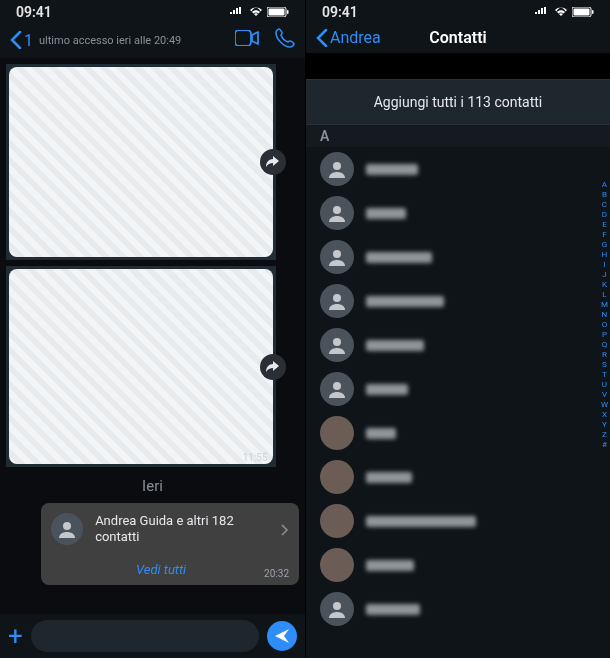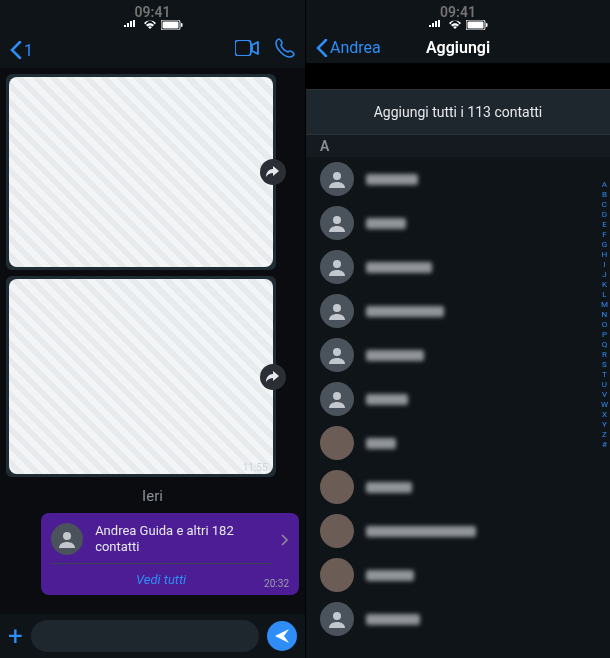--- a/index.html
+++ b/index.html
@@ -1,38 +1,38 @@
 <!DOCTYPE html>
 <html><head>
 <meta charset="utf-8">
 <style>
 * { margin: 0; padding: 0; box-sizing: border-box; font-family: -apple-system, BlinkMacSystemFont, "Segoe UI", Roboto, Helvetica, Arial, sans-serif; }
 body { background: #000; width: 610px; height: 658px; display: flex; overflow: hidden; }
 .screen { position: relative; height: 658px; background: #0f1419; overflow: hidden; display: flex; flex-direction: column; }
 .screen.left { width: 305px; }
 .screen.right { width: 305px; border-left: 1px solid #000; }
-.status-bar { display: flex; justify-content: flex-end; align-items: center; padding: 4px 16px 2px; color: #737373; font-size: 14px; font-weight: 600; flex-direction: column; }
+.status-bar { display: flex; justify-content: space-between; align-items: center; padding: 4px 16px 2px; color: #e5e5e5; font-size: 14px; font-weight: 600; }
 .status-icons { display: flex; gap: 4px; align-items: center; }
 .nav-bar { display: flex; align-items: center; padding: 6px 10px; color: #fff; }
 .back-btn { display: flex; align-items: center; color: #2e8df6; font-size: 16px; cursor: pointer; }
 .back-btn svg { margin-right: 2px; }
 .nav-title-block { flex: 1; margin-left: 6px; }
 .nav-title { font-size: 15px; font-weight: 600; color: #fff; }
 .nav-subtitle { font-size: 11px; color: #8a8f98; }
 .nav-actions { display: flex; gap: 16px; align-items: center; }
 .icon-btn { color: #2e8df6; cursor: pointer; }
 .chat-body { flex: 1; background: #0a0c0f; position: relative; overflow: hidden; padding: 6px 6px 0 6px; display: flex; flex-direction: column; }
-.img-msg { position: relative; background: #1f2c34; border-radius: 6px; padding: 3px; align-self: flex-start; margin-bottom: 6px; width: 92%; }
+.img-msg { position: relative; background: #1f2c34; border-radius: 0; padding: 3px; align-self: flex-start; margin-bottom: 6px; width: 92%; }
 .img-placeholder { background: repeating-linear-gradient(45deg,#f2f4f6,#f2f4f6 6px,#e8ebee 6px,#e8ebee 12px); border-radius: 8px; }
 .img-placeholder.top { height: 190px; }
 .img-placeholder.bottom { height: 195px; }
 .forward-bubble { position: absolute; right: -10px; top: 50%; transform: translateY(-50%); width: 26px; height: 26px; border-radius: 50%; background: #2a2f36; display: flex; align-items: center; justify-content: center; color: #e6e8eb; }
 .msg-time { position: absolute; right: 8px; bottom: 4px; font-size: 10px; color: #d0d3d7; }
 .day-sep { text-align: center; font-size: 15px; color: #8a8f98; margin: 4px 0; }
-.contact-card { background: #4c1d95; border-radius: 8px; margin: 4px 0 4px auto; width: 88%; color: #e6e8eb; padding: 10px 28px 4px 10px; position: relative; cursor: pointer; }
+.contact-card { background: #404040; border-radius: 8px; margin: 4px 0 4px auto; width: 88%; color: #e6e8eb; padding: 10px 28px 4px 10px; position: relative; cursor: pointer; }
 .contact-card .avatars { width: 32px; height: 32px; border-radius: 50%; background: #4a525b; display: inline-flex; align-items: center; justify-content: center; margin-right: 8px; vertical-align: middle; }
 .contact-card .ctext { display: inline-block; vertical-align: middle; font-size: 13px; line-height: 1.2; width: calc(100% - 48px); }
 .contact-card .chev { position: absolute; right: 10px; top: 18px; color: #8a8f98; }
 .contact-card .card-time { position: absolute; right: 10px; bottom: 6px; font-size: 10px; color: #9aa0a8; }
 .contact-card .view-all { text-align: center; color: #2e8df6; font-size: 13px; padding: 8px 0 4px; border-top: 1px solid #3a424b; margin-top: 8px; cursor: pointer; font-style: italic; }
 .input-bar { display: flex; align-items: center; padding: 6px 8px; gap: 8px; background: #0f1419; }
 .plus-btn { color: #2e8df6; font-size: 26px; cursor: pointer; line-height: 1; }
 .text-input { flex: 1; background: #1f272e; border-radius: 16px; height: 32px; border: none; color: #fff; padding: 0 12px; font-size: 14px; }
 .send-btn { width: 30px; height: 30px; border-radius: 50%; background: #2e8df6; display: flex; align-items: center; justify-content: center; cursor: pointer; }
 
@@ -75,20 +75,21 @@
   </div>
 
   <div class="nav-bar">
     <div class="back-btn">
       <svg width="12" height="18" viewBox="0 0 12 18">
           <path d="M10 1L2 9l8 8" stroke="#2e8df6" stroke-width="2.5" fill="none" stroke-linecap="round"></path>
         </svg>
       <span>1</span>
     </div>
     <div class="nav-title-block">
+      <div class="nav-subtitle">ultimo accesso ieri alle 20:49</div>
     </div>
     <div class="nav-actions">
       <span class="icon-btn">
         <svg width="24" height="16" viewBox="0 0 24 16">
             <rect x="0" y="0" width="16" height="16" rx="4" fill="none" stroke="#2e8df6" stroke-width="1.8"></rect>
             <path d="M17 5l6-3v12l-6-3z" fill="none" stroke="#2e8df6" stroke-width="1.8" stroke-linejoin="round"></path>
           </svg>
       </span>
       <span class="icon-btn">
         <svg width="20" height="20" viewBox="0 0 20 20">
@@ -164,21 +165,21 @@
     </span>
   </div>
 
   <div class="r-nav">
     <div class="back-btn">
       <svg width="12" height="18" viewBox="0 0 12 18">
           <path d="M10 1L2 9l8 8" stroke="#2e8df6" stroke-width="2.5" fill="none" stroke-linecap="round"></path>
         </svg>
       <span>Andrea</span>
     </div>
-    <div class="center-title">Aggiungi</div>
+    <div class="center-title">Contatti</div>
   </div>
 
 
   <div class="black-band"></div>
 
   <div class="add-all">Aggiungi tutti i 113 contatti</div>
 
   <div class="section-header">A</div>
 
   <div class="contacts-list" id="contacts-list">

